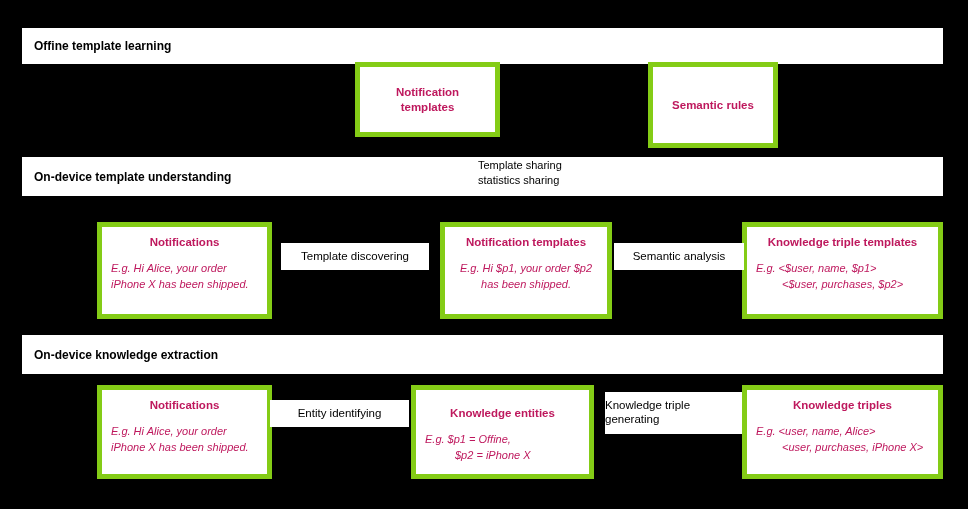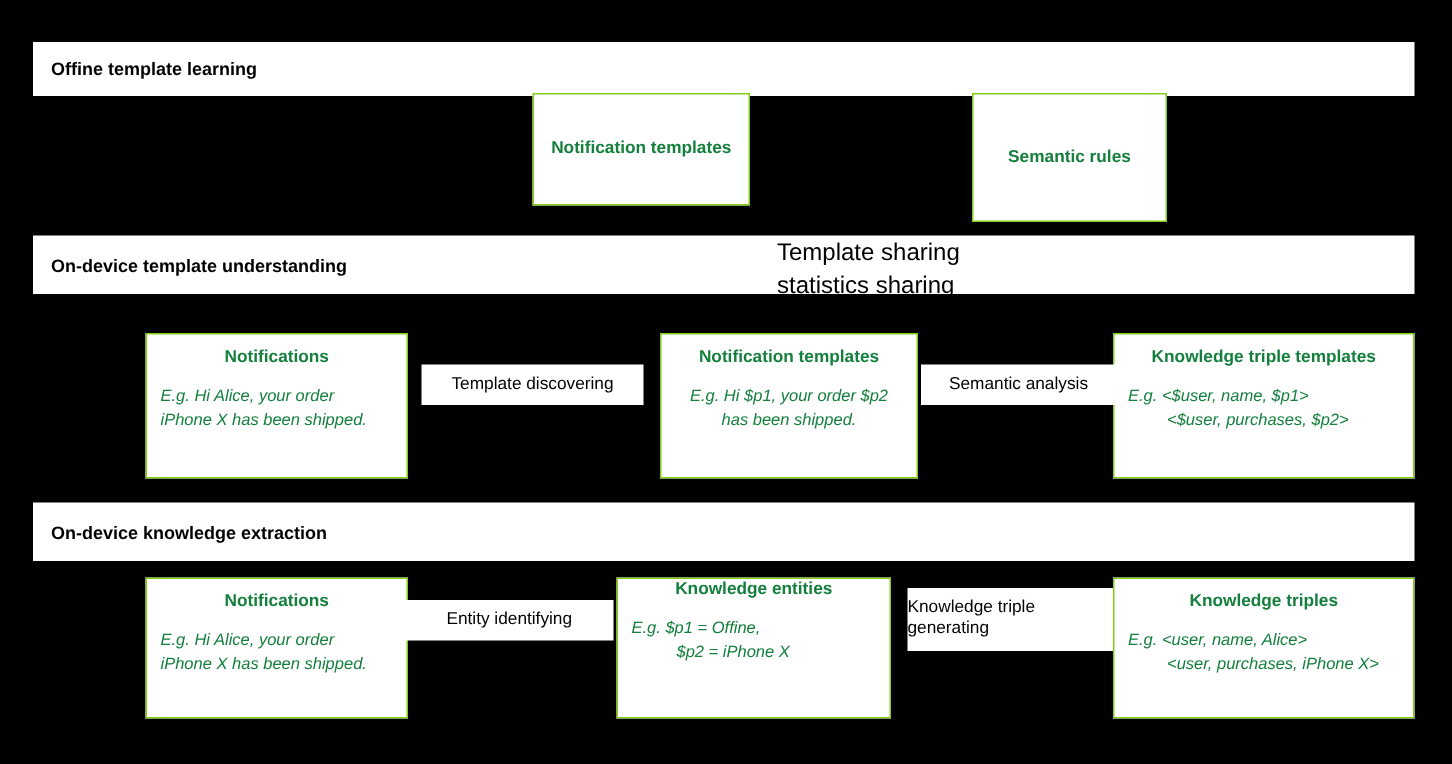--- a/index.html
+++ b/index.html
@@ -29,22 +29,22 @@
     font-size: 12px;
     display: flex;
     align-items: center;
     padding-left: 12px;
     box-sizing: border-box;
     z-index: 3;
   }
   .box {
     position: absolute;
     background: #ffffff;
-    color: #15803d;
-    border: 1px solid #84cc16;
+    color: #be185d;
+    border: 5px solid #84cc16;
     box-sizing: border-box;
     z-index: 4;
     display: flex;
     flex-direction: column;
     overflow: hidden;
   }
   .box-title {
     font-weight: bold;
     font-size: 11.5px;
     text-align: center;
@@ -70,24 +70,23 @@
     display: flex;
     align-items: center;
     justify-content: center;
     font-size: 11.5px;
     line-height: 1.2;
   }
   .sharing-label {
     position: absolute;
     z-index: 6;
     color: #000000;
-    font-size: 16px;
+    font-size: 11px;
     line-height: 1.35;
     white-space: nowrap;
-    margin-left: 40px;
   }
   svg.connectors {
     position: absolute;
     left: 0; top: 0;
     width: 968px;
     height: 509px;
     z-index: 2;
   }
   .centered-title-only {
     justify-content: center;
@@ -172,21 +171,21 @@
     <div class="box-body" style="margin-top:12px;">
       <span class="ln">E.g. Hi Alice, your order</span>
       <span class="ln">iPhone X has been shipped.</span>
     </div>
   </div>
 
   <div class="plainbox" style="left:270px; top:400px; width:139px; height:27px;">
     <span>Entity identifying</span>
   </div>
 
-  <div class="box" style="left:411px; top:385px; width:183px; height:94px; padding:0 9px;">
+  <div class="box" style="left:411px; top:385px; width:183px; height:94px; padding:16px 9px;">
     <div class="box-title">Knowledge entities</div>
     <div class="box-body" style="margin-top:12px;">
       <span class="ln">E.g. $p1 = Offine,</span>
       <span class="ln" style="padding-left:30px;">$p2 = iPhone X</span>
     </div>
   </div>
 
   <div class="plainbox" style="left:605px; top:392px; width:137px; height:42px;">
     <span>Knowledge triple generating</span>
   </div>

